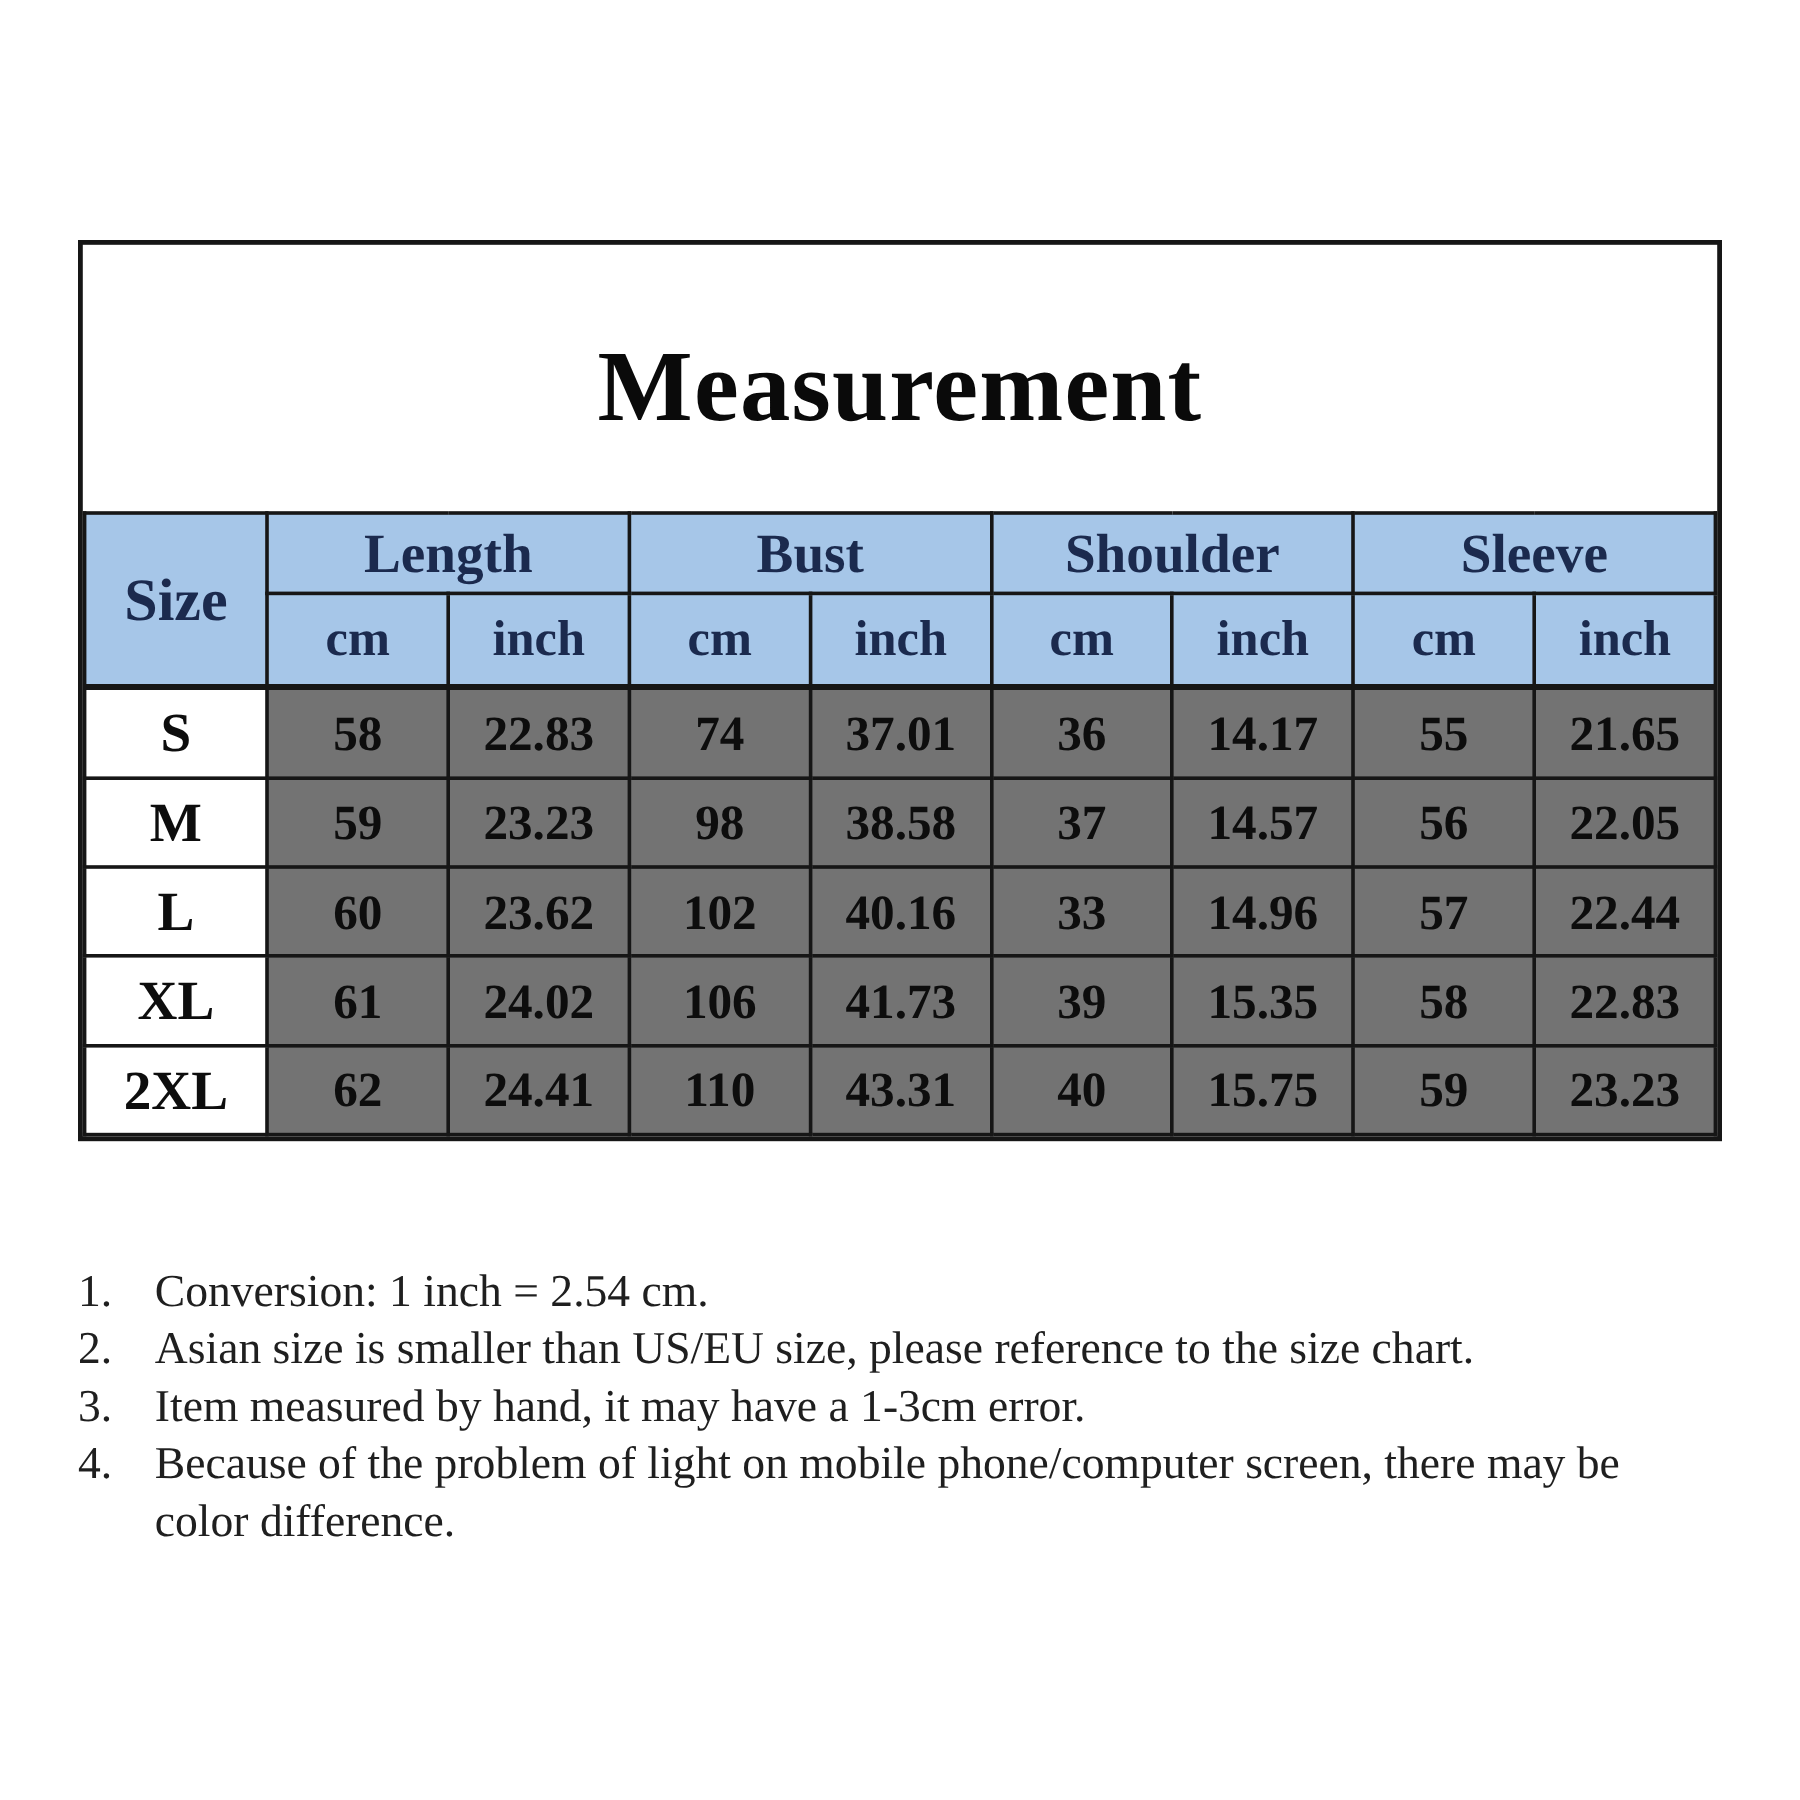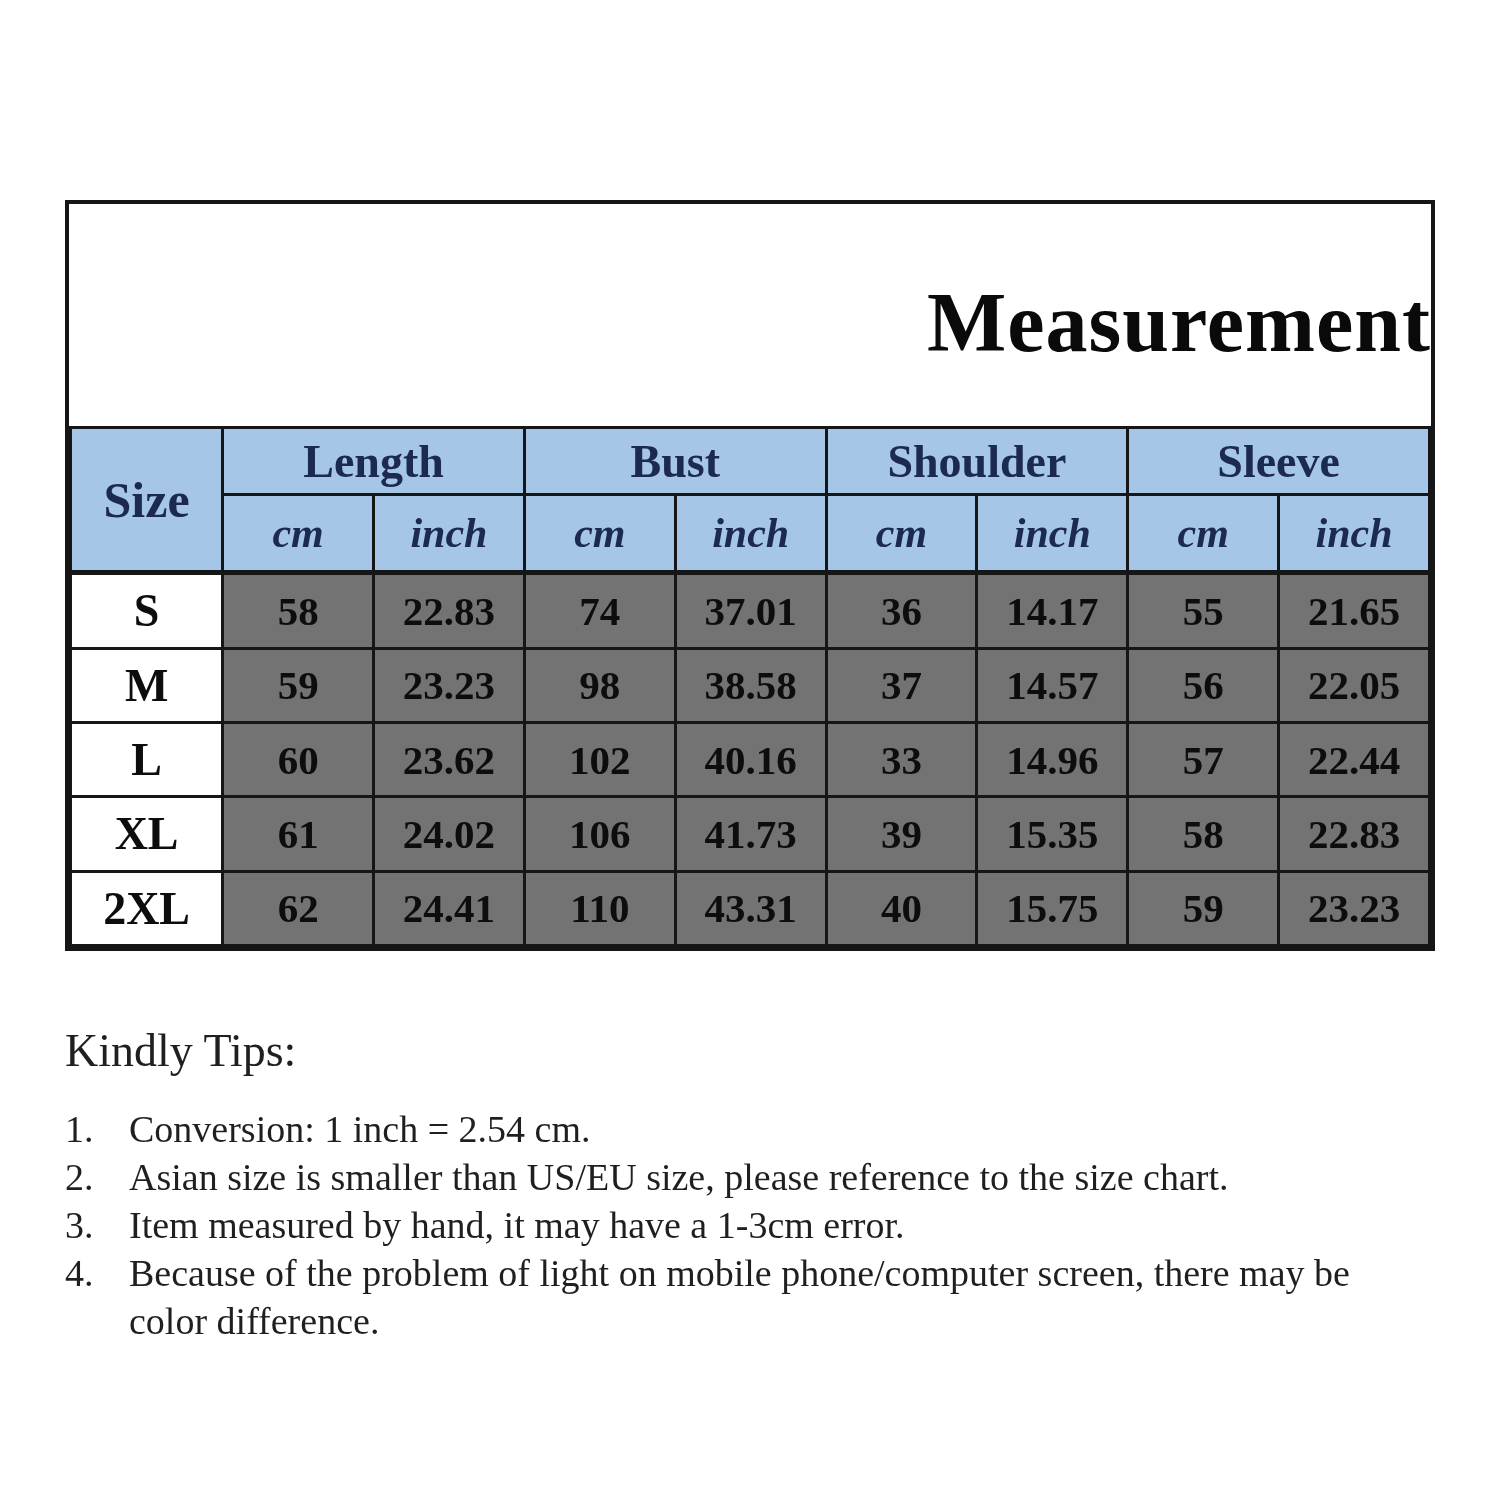--- a/index.html
+++ b/index.html
@@ -24,21 +24,21 @@
     width: 1370px; height: 751px;
     border: 4px solid var(--border);
     background: #ffffff;
     display: flex;
     flex-direction: column;
   }
   .title-block {
     flex: 0 0 222px;
     display: flex;
     align-items: center;
-    justify-content: flex-end;
+    justify-content: center;
     padding-top: 14px;
   }
   .title {
     font-size: 84px;
     font-weight: bold;
     color: #0a0a0a;
     letter-spacing: 1px;
   }
 
   table.size-table {
@@ -49,21 +49,21 @@
     table-layout: fixed;
   }
   .size-table th, .size-table td {
     border: 3px solid var(--border);
     text-align: center;
     vertical-align: middle;
     font-weight: bold;
   }
   .size-table thead { border-bottom: 5px solid var(--border); }
   tr.group-row { height: 67px; }
-  tr.unit-row { height: 78px; font-style: italic; }
+  tr.unit-row { height: 78px; }
   th.hdr {
     background: var(--header-bg);
     color: var(--header-text);
   }
   th.corner { font-size: 50px; }
   th.group  { font-size: 46px; }
   th.unit   { font-size: 42px; }
   tbody th.size-label {
     font-size: 46px;
     color: var(--data-text);
@@ -189,21 +189,20 @@
         <td>40</td>
         <td>15.75</td>
         <td>59</td>
         <td>23.23</td>
       </tr>
     </tbody>
   </table>
 </div>
 
 <div class="tips">
-  <div class="tips-heading">Kindly Tips:</div>
   <div class="tips-list">
     <div class="tip-item">
       <span class="tip-num">1.</span>
       <span class="tip-text">Conversion: 1 inch = 2.54 cm.</span>
     </div>
     <div class="tip-item">
       <span class="tip-num">2.</span>
       <span class="tip-text">Asian size is smaller than US/EU size, please reference to the size chart.</span>
     </div>
     <div class="tip-item">

